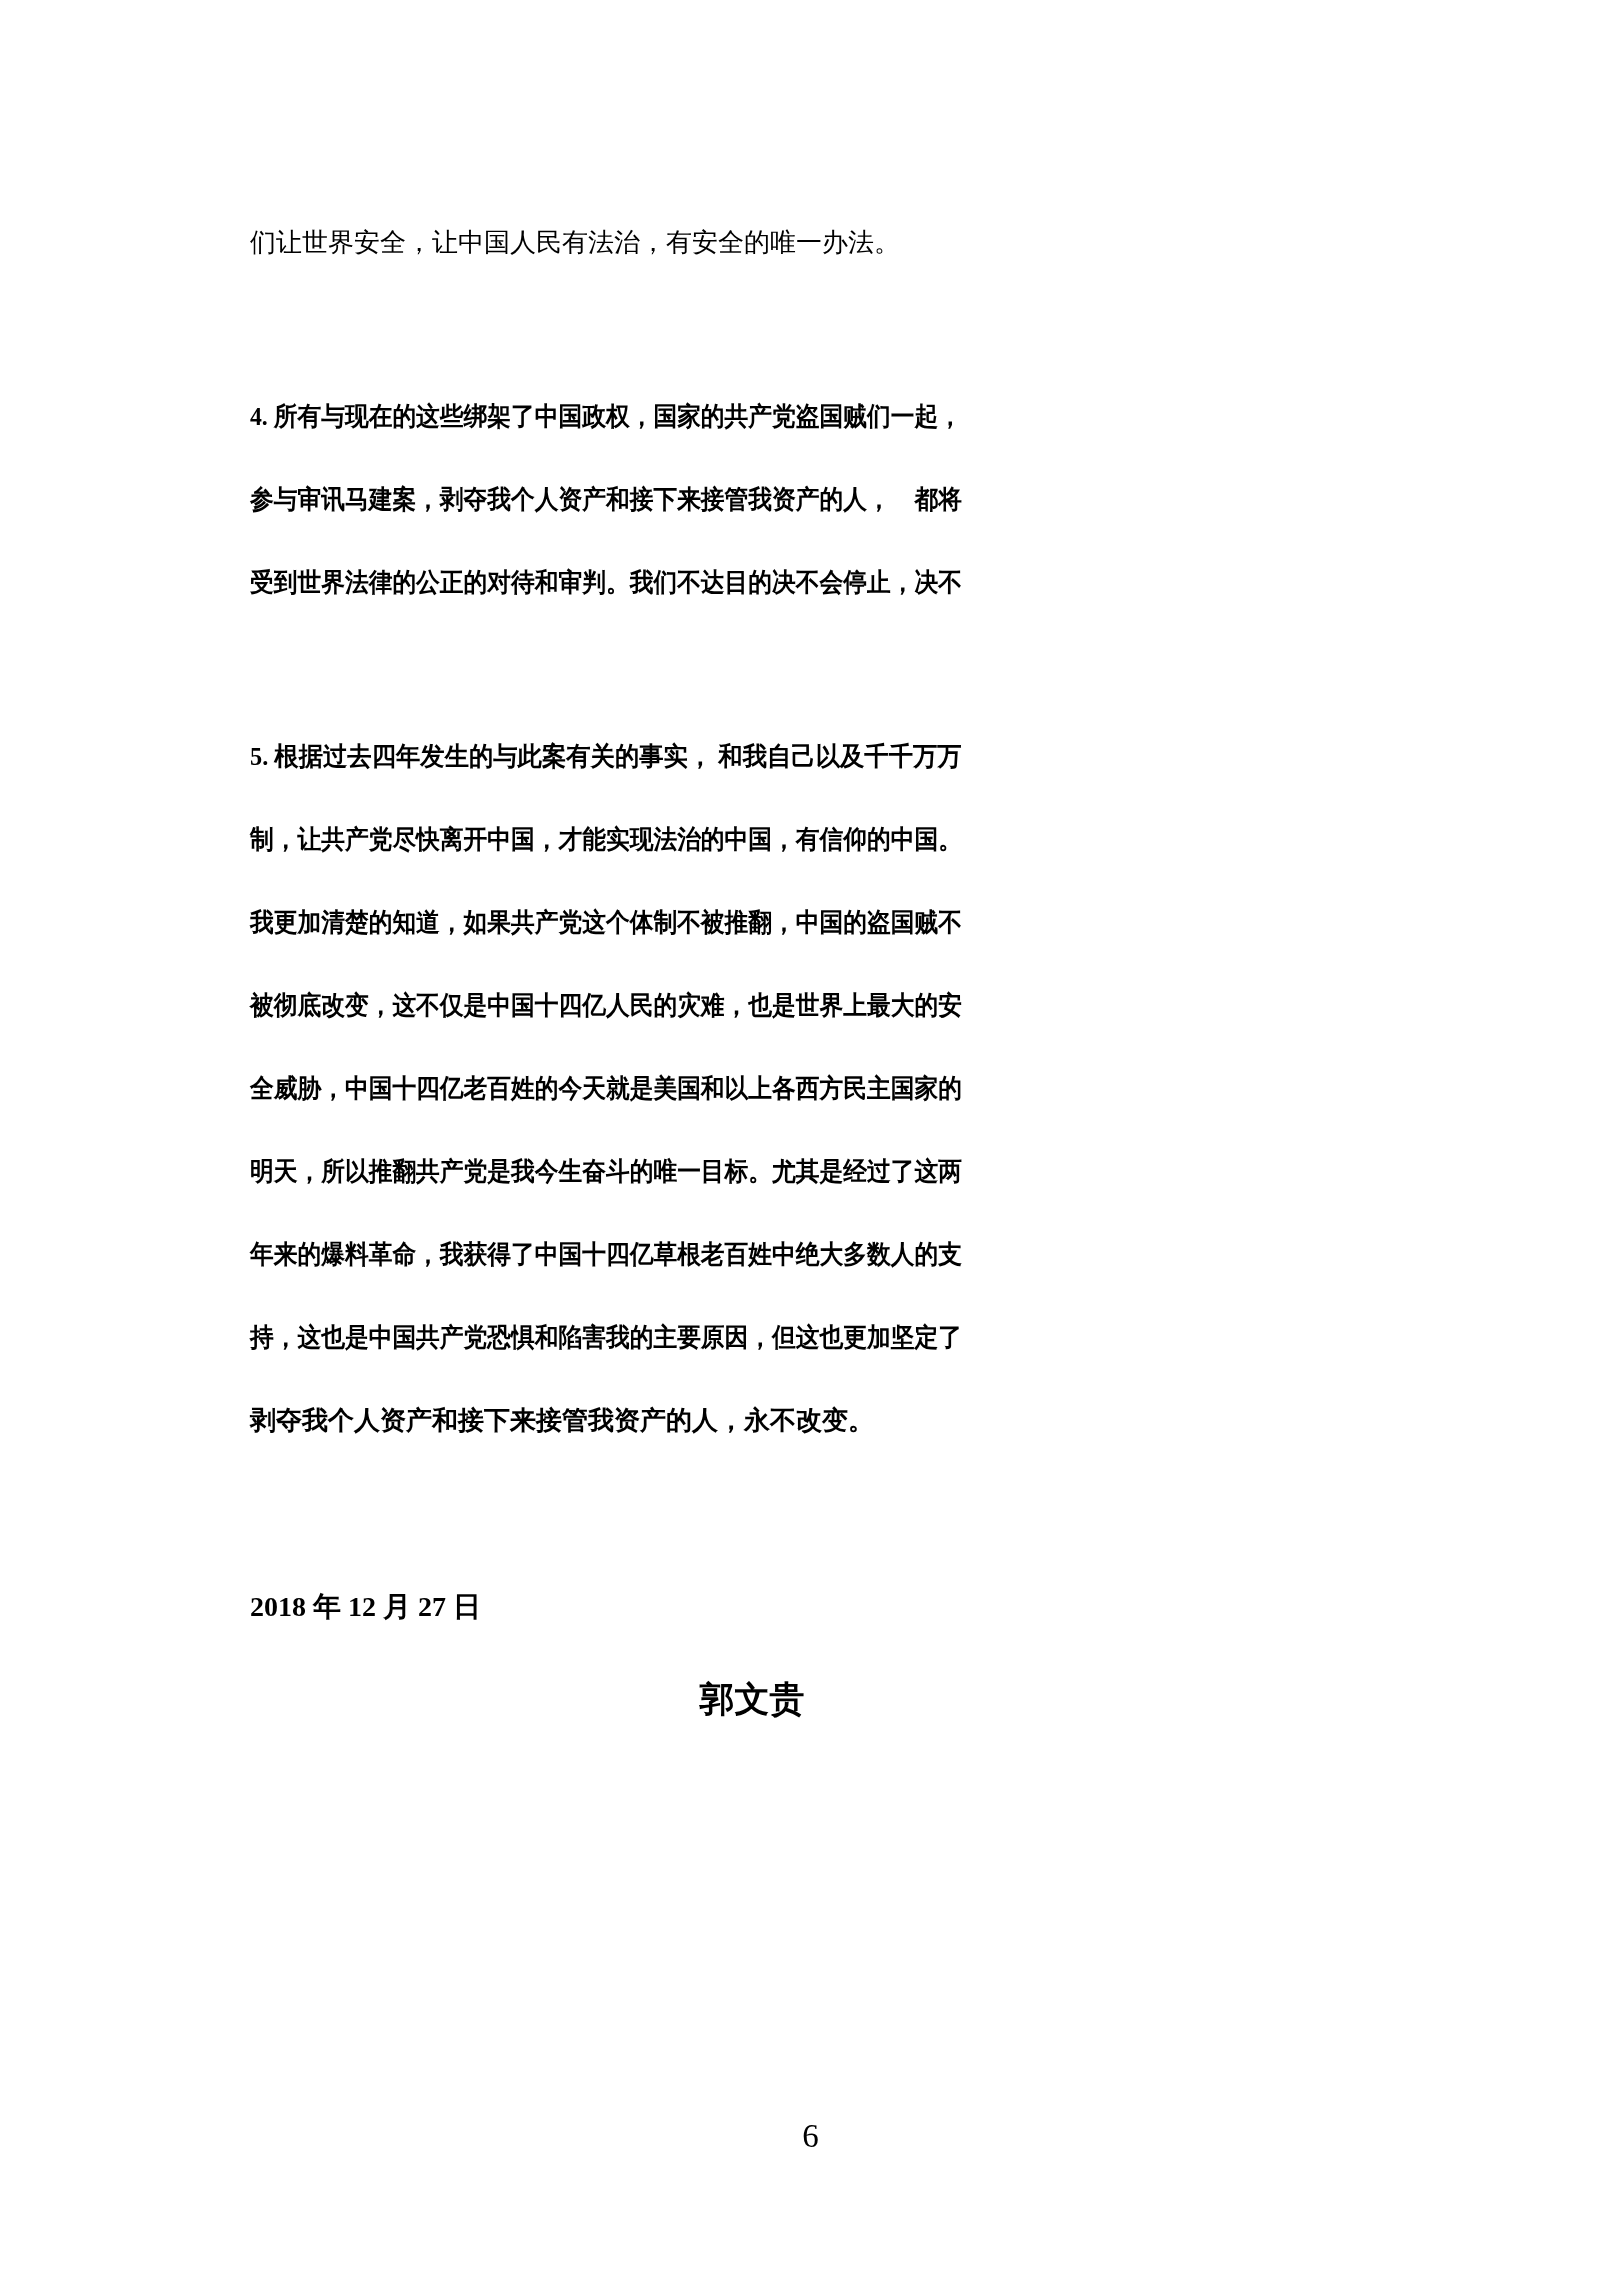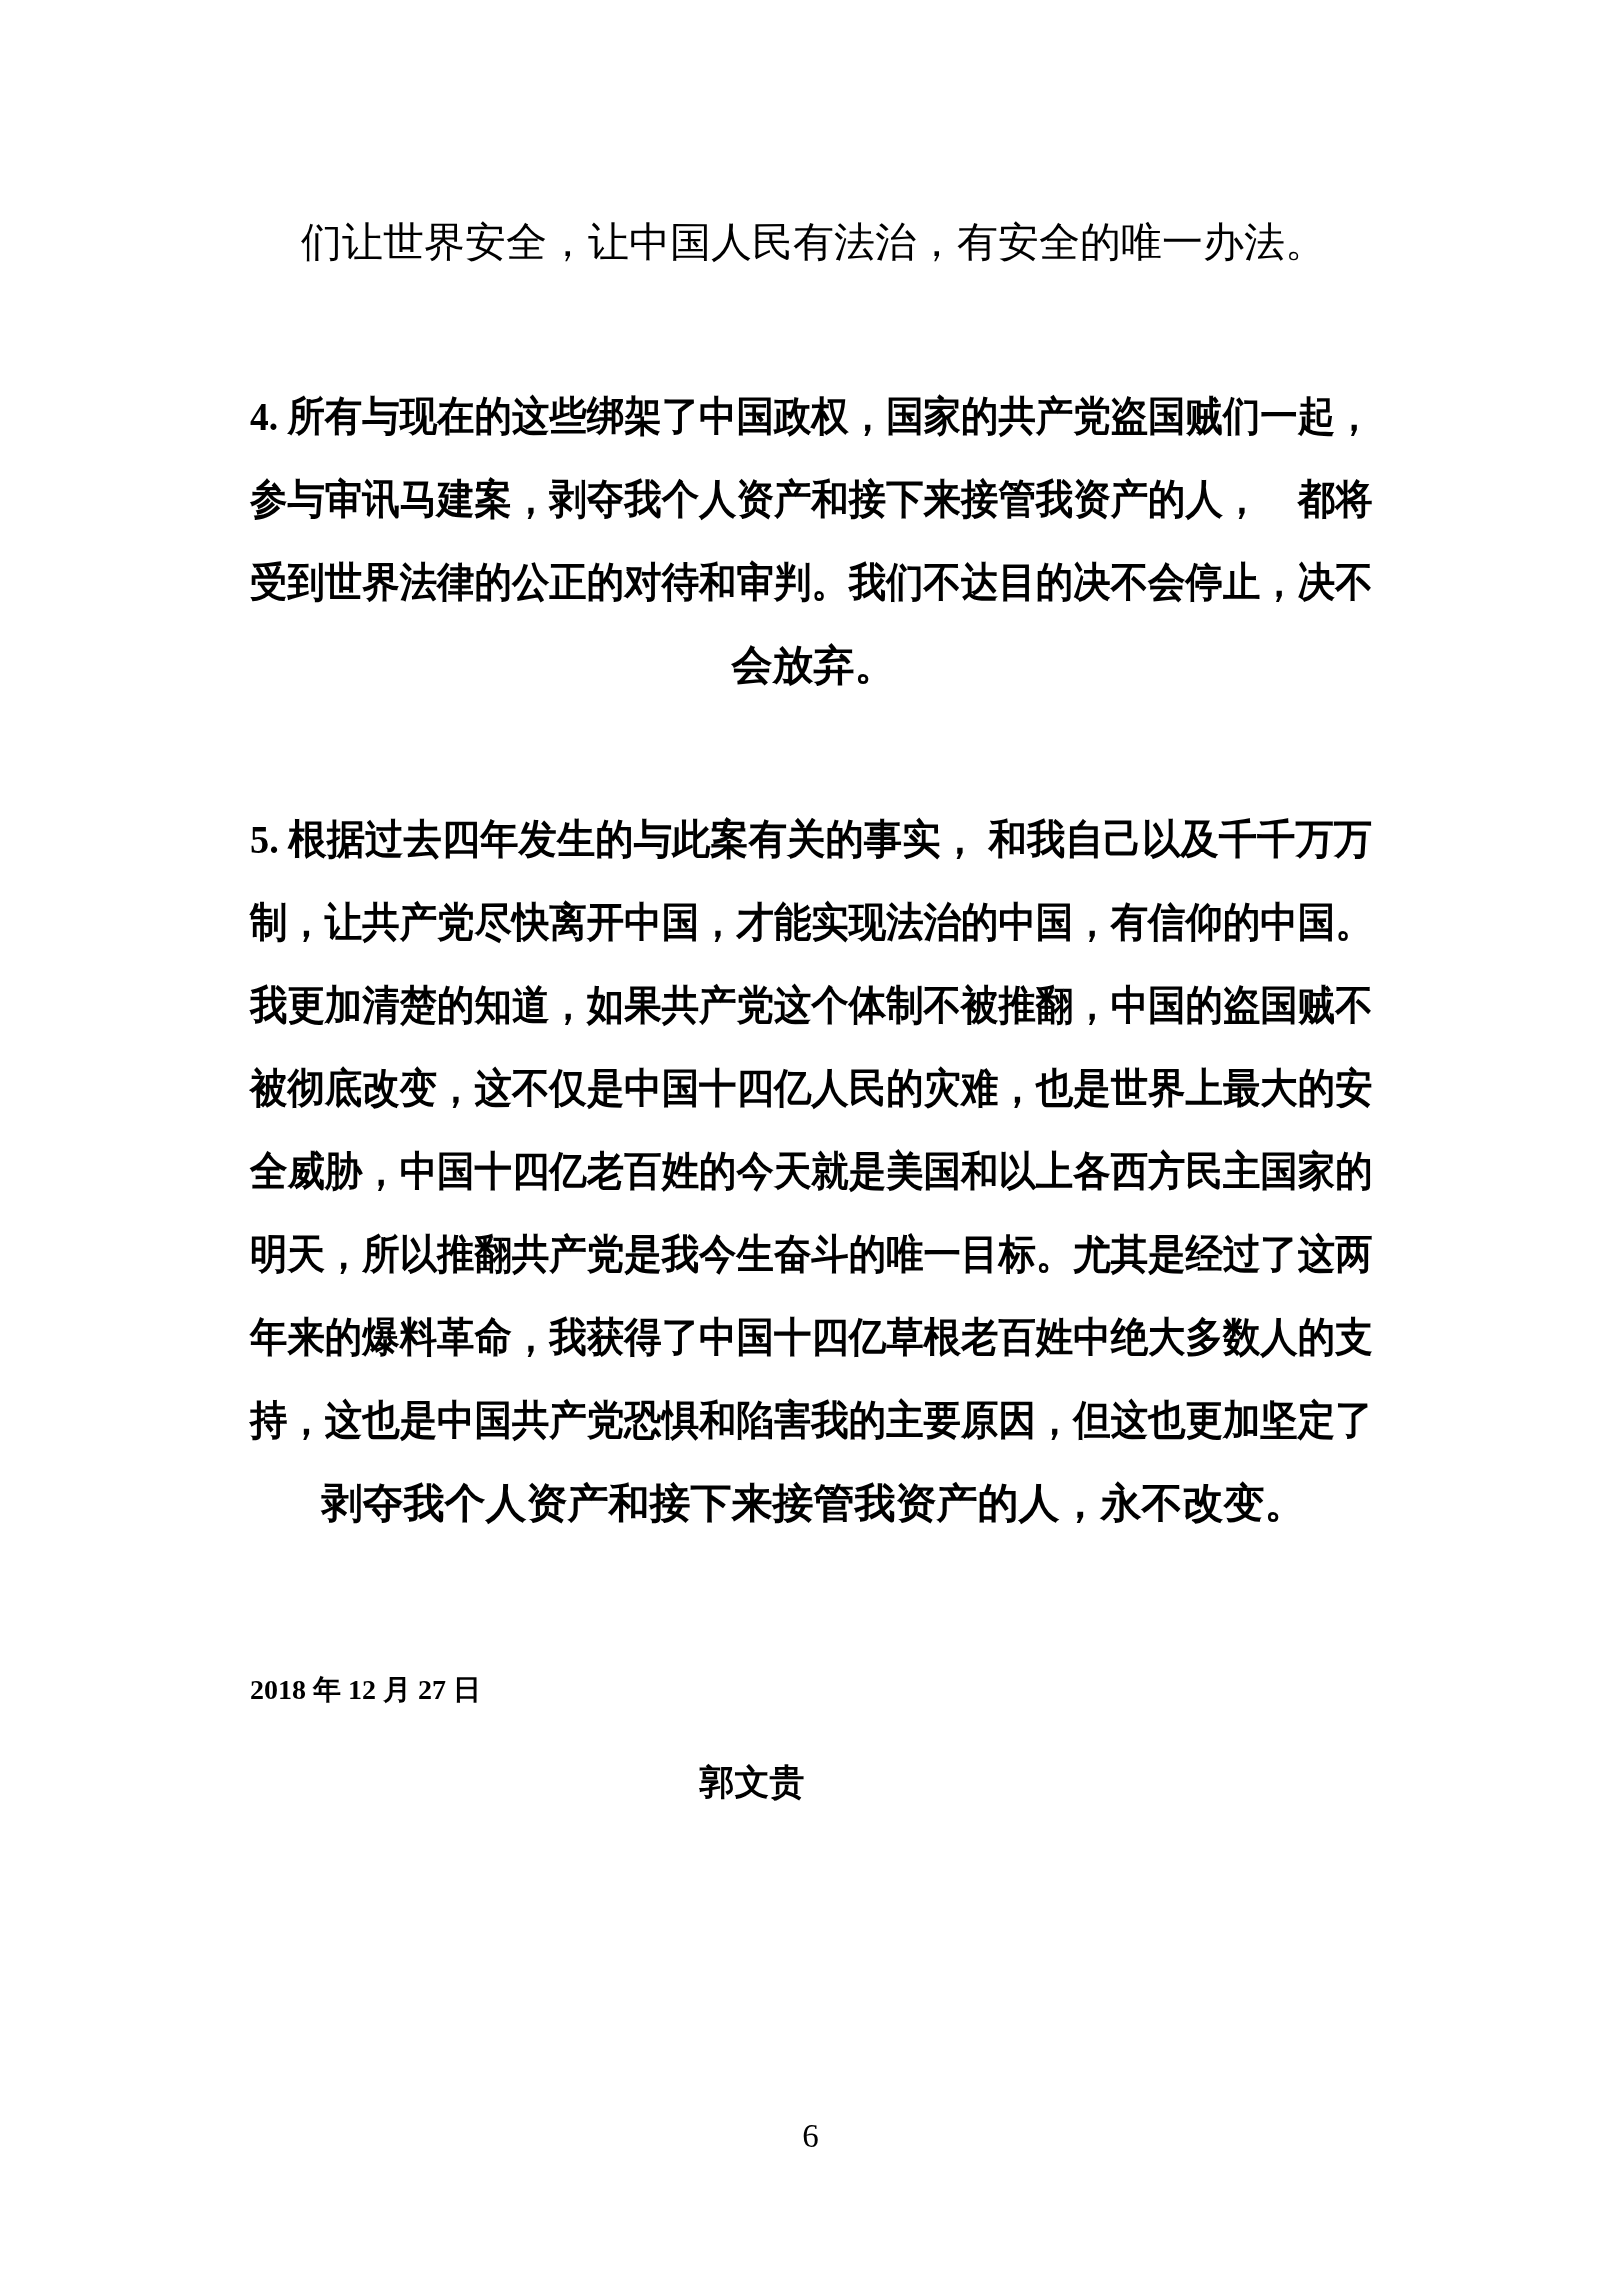--- a/index.html
+++ b/index.html
@@ -20,22 +20,22 @@
     left: 250px;
     top: 0;
     width: 1127px;
     padding-top: 201px;
   }
   .paragraph { margin: 0; }
   .paragraph + .paragraph { margin-top: 91px; font-weight: bold; }
   .line {
     height: 83px;
     line-height: 83px;
-    font-size: 41px;
-    text-align: center;
+    font-size: 26px;
+    text-align: left;
     white-space: nowrap;
   }
   .ln {
     display: inline-block;
     transform-origin: left center;
     white-space: pre;
   }
   .closing {
     margin-top: 98px;
   }
@@ -70,21 +70,20 @@
 
 <div class="content">
   <div id="paras">
       <div class="paragraph">
         <div class="line last"><span class="ln">们让世界安全，让中国人民有法治，有安全的唯一办法。</span></div>
       </div>
       <div class="paragraph">
         <div class="line full"><span class="ln" style="transform: scaleX(0.912698);">4. 所有与现在的这些绑架了中国政权，国家的共产党盗国贼们一起，</span></div>
         <div class="line full"><span class="ln" style="transform: scaleX(0.912698);">参与审讯马建案，剥夺我个人资产和接下来接管我资产的人，　都将</span></div>
         <div class="line full"><span class="ln" style="transform: scaleX(0.912698);">受到世界法律的公正的对待和审判。我们不达目的决不会停止，决不</span></div>
-        <div class="line last"><span class="ln">会放弃。</span></div>
       </div>
       <div class="paragraph">
         <div class="line full"><span class="ln" style="transform: scaleX(0.93572);">5. 根据过去四年发生的与此案有关的事实， 和我自己以及千千万万</span></div>
         <div class="line full"><span class="ln" style="transform: scaleX(0.912698);">制，让共产党尽快离开中国，才能实现法治的中国，有信仰的中国。</span></div>
         <div class="line full"><span class="ln" style="transform: scaleX(0.912698);">我更加清楚的知道，如果共产党这个体制不被推翻，中国的盗国贼不</span></div>
         <div class="line full"><span class="ln" style="transform: scaleX(0.912698);">被彻底改变，这不仅是中国十四亿人民的灾难，也是世界上最大的安</span></div>
         <div class="line full"><span class="ln" style="transform: scaleX(0.912698);">全威胁，中国十四亿老百姓的今天就是美国和以上各西方民主国家的</span></div>
         <div class="line full"><span class="ln" style="transform: scaleX(0.912698);">明天，所以推翻共产党是我今生奋斗的唯一目标。尤其是经过了这两</span></div>
         <div class="line full"><span class="ln" style="transform: scaleX(0.912698);">年来的爆料革命，我获得了中国十四亿草根老百姓中绝大多数人的支</span></div>
         <div class="line full"><span class="ln" style="transform: scaleX(0.912698);">持，这也是中国共产党恐惧和陷害我的主要原因，但这也更加坚定了</span></div>

